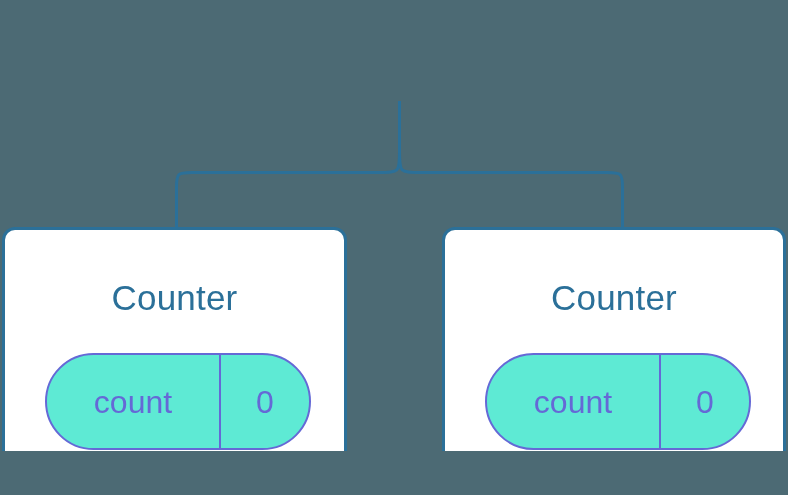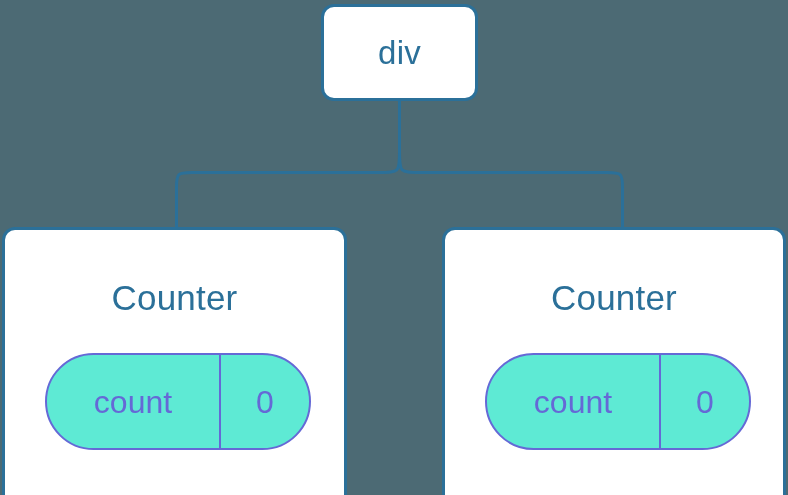--- a/index.html
+++ b/index.html
@@ -50,21 +50,21 @@
   }
   .div-label {
     color: #2b7099;
     font-size: 33px;
     line-height: 1;
     letter-spacing: 0.2px;
   }
 
   .counter-node {
     top: 227px;
-    height: 268px;
+    height: 224px;
     border-bottom: none;
     border-bottom-left-radius: 0;
     border-bottom-right-radius: 0;
   }
   #counter-node-left {
     left: 2px;
     width: 345px;
   }
   #counter-node-right {
     left: 442px;
@@ -128,23 +128,20 @@
 
 <div id="stage">
 
   <svg id="connectors" viewBox="0 0 788 495" width="788" height="495" aria-hidden="true">
 
     <path d="M 399.5 101 L 399.5 152" fill="none" stroke="#2b7099" stroke-width="3" stroke-linecap="butt"></path>
     <path d="M 399.5 152 C 399.5 172 399.5 172.5 379 172.5 L 192 172.5 C 177.5 172.5 176.5 173.5 176.5 188 L 176.5 228" fill="none" stroke="#2b7099" stroke-width="3" stroke-linecap="butt"></path>
     <path d="M 399.5 152 C 399.5 172 399.5 172.5 420 172.5 L 607 172.5 C 621.5 172.5 622.5 173.5 622.5 188 L 622.5 228" fill="none" stroke="#2b7099" stroke-width="3" stroke-linecap="butt"></path>
   </svg>
 
-  <div class="node" id="div-node">
-    <span class="div-label">div</span>
-  </div>
 
   <div class="node counter-node" id="counter-node-left">
     <div class="counter-title">Counter</div>
     <div class="pill" id="pill-left">
       <div class="pill-key">count</div>
       <div class="pill-val">0</div>
     </div>
   </div>
 
   <div class="node counter-node" id="counter-node-right">

